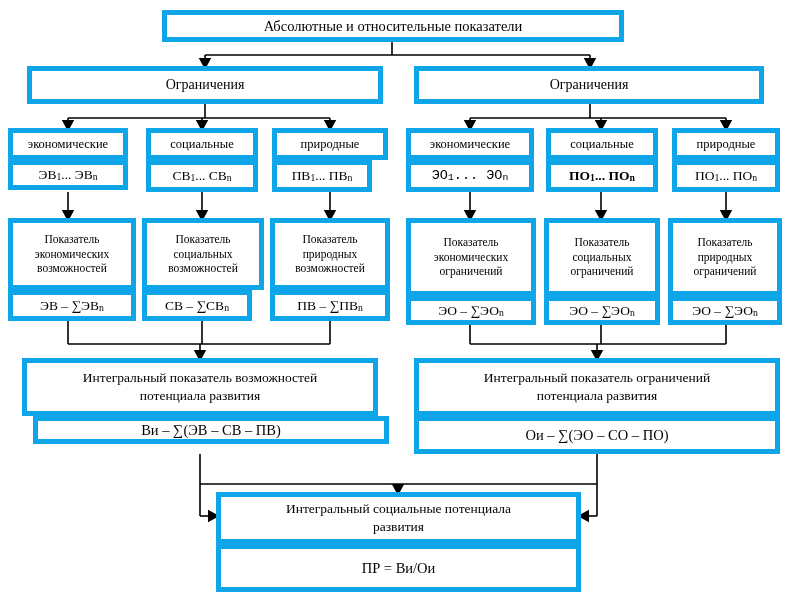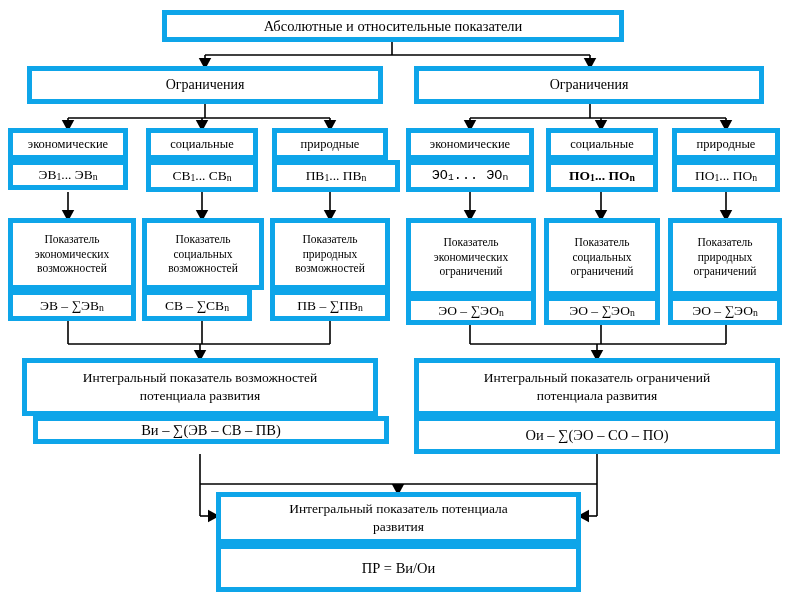--- a/index.html
+++ b/index.html
@@ -162,21 +162,21 @@
   <div class="box cat" style="left:672px; top:128px; width:108px; height:32px;">
     <span>природные</span>
   </div>
 
   <div class="box formula" style="left:8px; top:160px; width:120px; height:30px;">
     ЭВ<sub>1</sub> ... ЭВ<sub>n</sub>
   </div>
   <div class="box formula" style="left:146px; top:160px; width:112px; height:32px;">
     СВ<sub>1</sub> ... СВ<sub>n</sub>
   </div>
-  <div class="box formula" style="left:272px; top:160px; width:128px; height:32px;">
+  <div class="box formula" style="left:272px; top:160px; width:100px; height:32px;">
     ПВ<sub>1</sub> ... ПВ<sub>n</sub>
   </div>
   <div class="box formula" style="left:406px; top:160px; width:128px; height:32px;font-family:Liberation Mono, monospace;">
     ЭО<sub>1</sub> ... ЭО<sub>n</sub>
   </div>
   <div class="box formula" style="left:546px; top:160px; width:112px; height:32px;font-weight:bold;">
     ПО<sub>1</sub> ... ПО<sub>n</sub>
   </div>
   <div class="box formula" style="left:672px; top:160px; width:108px; height:32px;">
     ПО<sub>1</sub> ... ПО<sub>n</sub>
@@ -259,21 +259,21 @@
       <div>Интегральный показатель ограничений</div>
       <div>потенциала развития</div>
     </div>
   </div>
   <div class="box int-formula" style="left:414px; top:416px; width:366px; height:38px;">
     <span>Ои – ∑(ЭО – СО – ПО)</span>
   </div>
 
   <div class="box int-title" style="left:216px; top:492px; width:365px; height:52px;">
     <div>
-      <div>Интегральный показатель потенциала</div>
+      <div>Интегральный социальные потенциала</div>
       <div>развития</div>
     </div>
   </div>
   <div class="box int-formula" style="left:216px; top:544px; width:365px; height:48px;">
     <span>ПР = Ви/Ои</span>
   </div>
 
 </div>
 
 </body></html>

